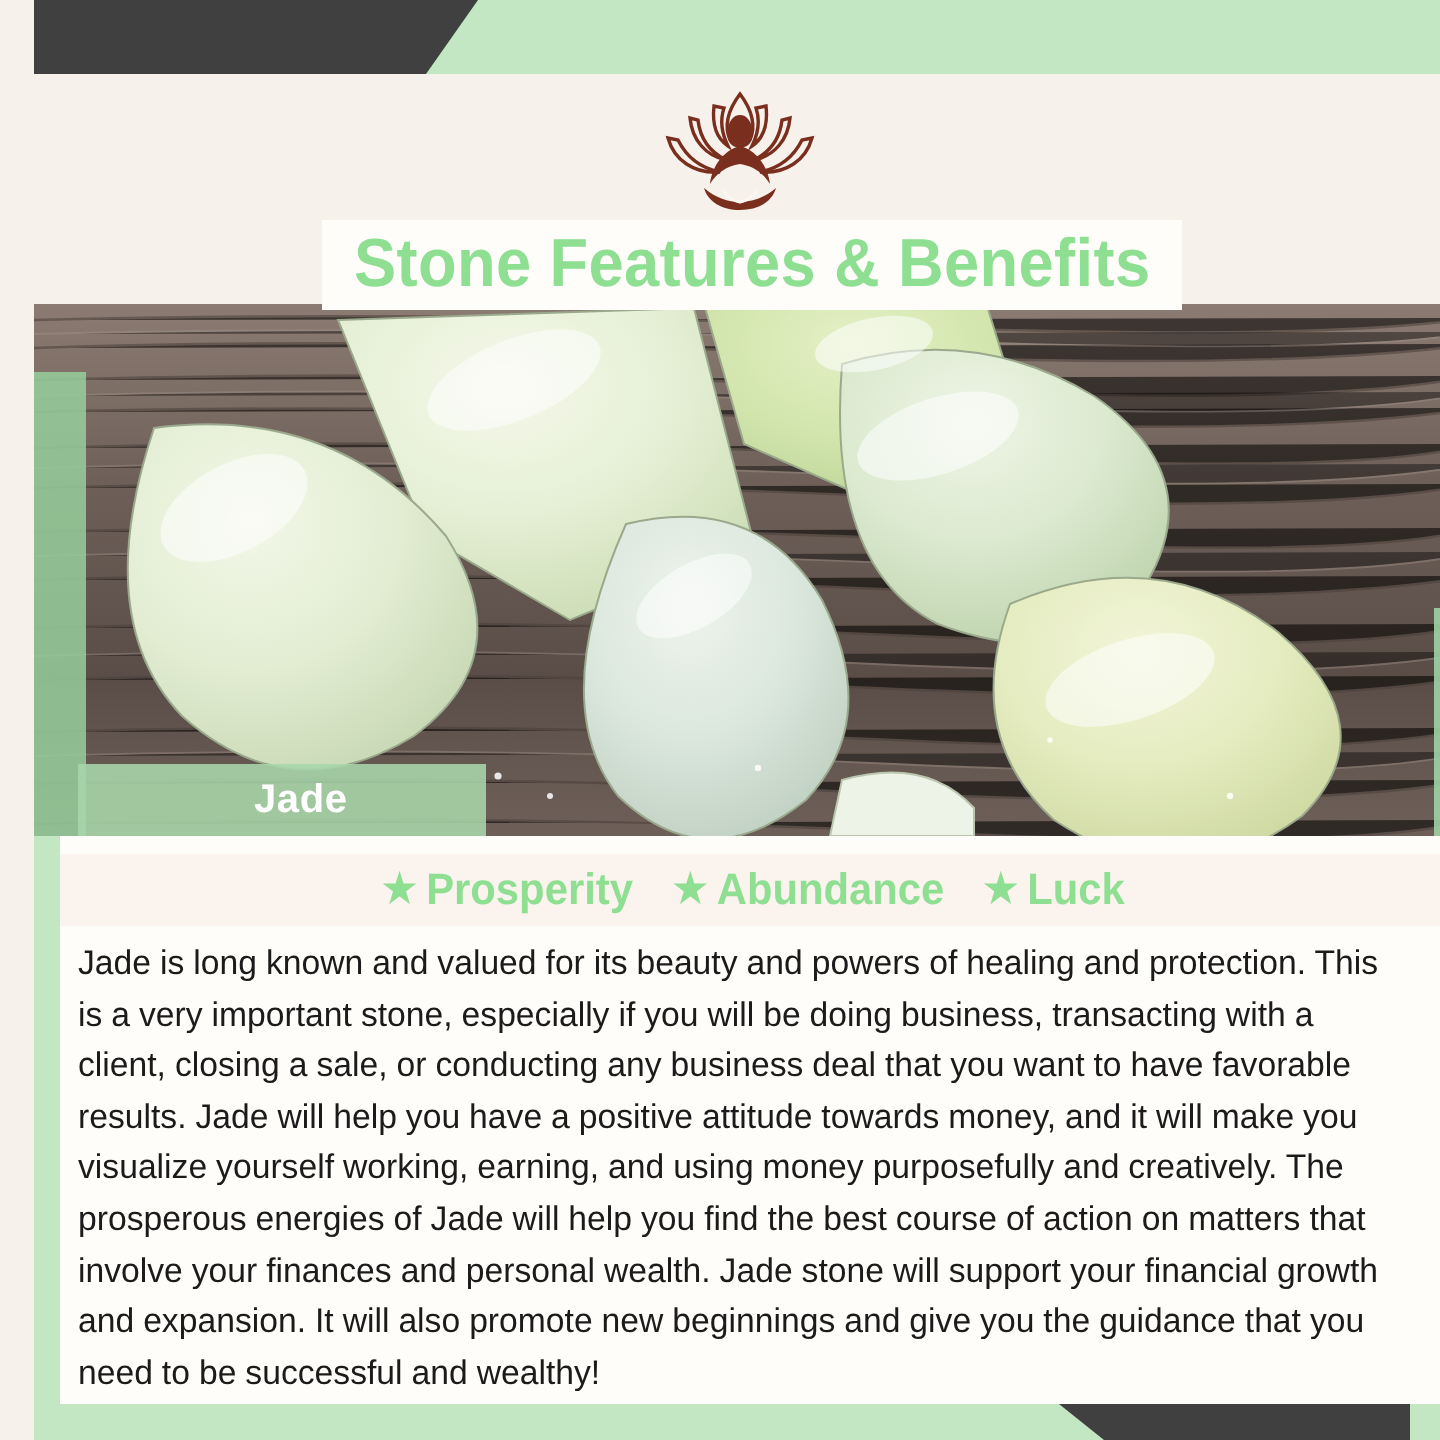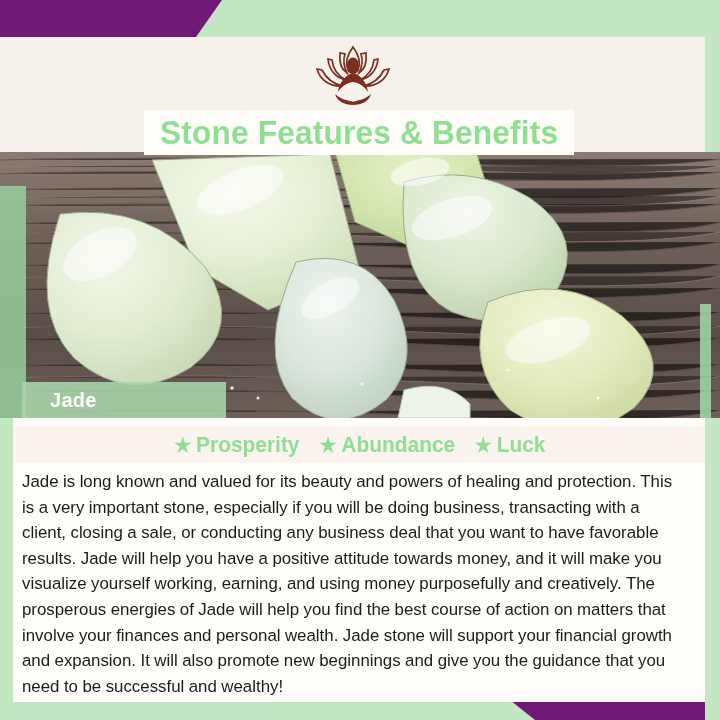--- a/index.html
+++ b/index.html
@@ -2,21 +2,21 @@
 <html><head>
 <meta charset="utf-8">
 <style>
   html,body{margin:0;padding:0;}
   body{
     width:720px;height:720px;overflow:hidden;
     background:#f7f1ec;
     font-family:"Liberation Sans", sans-serif;
     position:relative;
   }
-  .page{position:absolute;inset:0;background:#701a75;overflow:hidden;}
+  .page{position:absolute;inset:0;background:#404040;overflow:hidden;margin-left:17px;}
 
   
   .deco-top{
     position:absolute;top:0;left:196px;width:524px;height:37px;
     background:#c2e7c2;
     clip-path:polygon(26px 0, 100% 0, 100% 100%, 0 100%);
   }
   .deco-right{
     position:absolute;top:0;right:0;width:15px;height:420px;background:#c2e7c2;
   }
@@ -64,21 +64,21 @@
     position:absolute;left:0;top:152px;width:720px;height:266px;overflow:hidden;
   }
   .photo svg{display:block;width:720px;height:266px;}
 
   .jade-bar{
     position:absolute;left:22px;top:382px;width:204px;height:36px;
     background:rgba(168,214,170,.88);
     display:flex;align-items:center;z-index:4;
   }
   .jade-label{
-    color:#ffffff;font-weight:bold;font-size:20px;padding-left:28px;
+    color:#ffffff;font-weight:bold;font-size:20px;padding-left:88px;
     font-family:"Liberation Sans",sans-serif;letter-spacing:.3px;
   }
 
   
   .body-panel{
     position:absolute;left:13px;top:418px;width:692px;height:284px;background:#fffdfa;
   }
   .benefits{
     display:flex;align-items:center;justify-content:center;gap:14px;
     height:36px;margin-top:9px;background:#fbf3ee;

